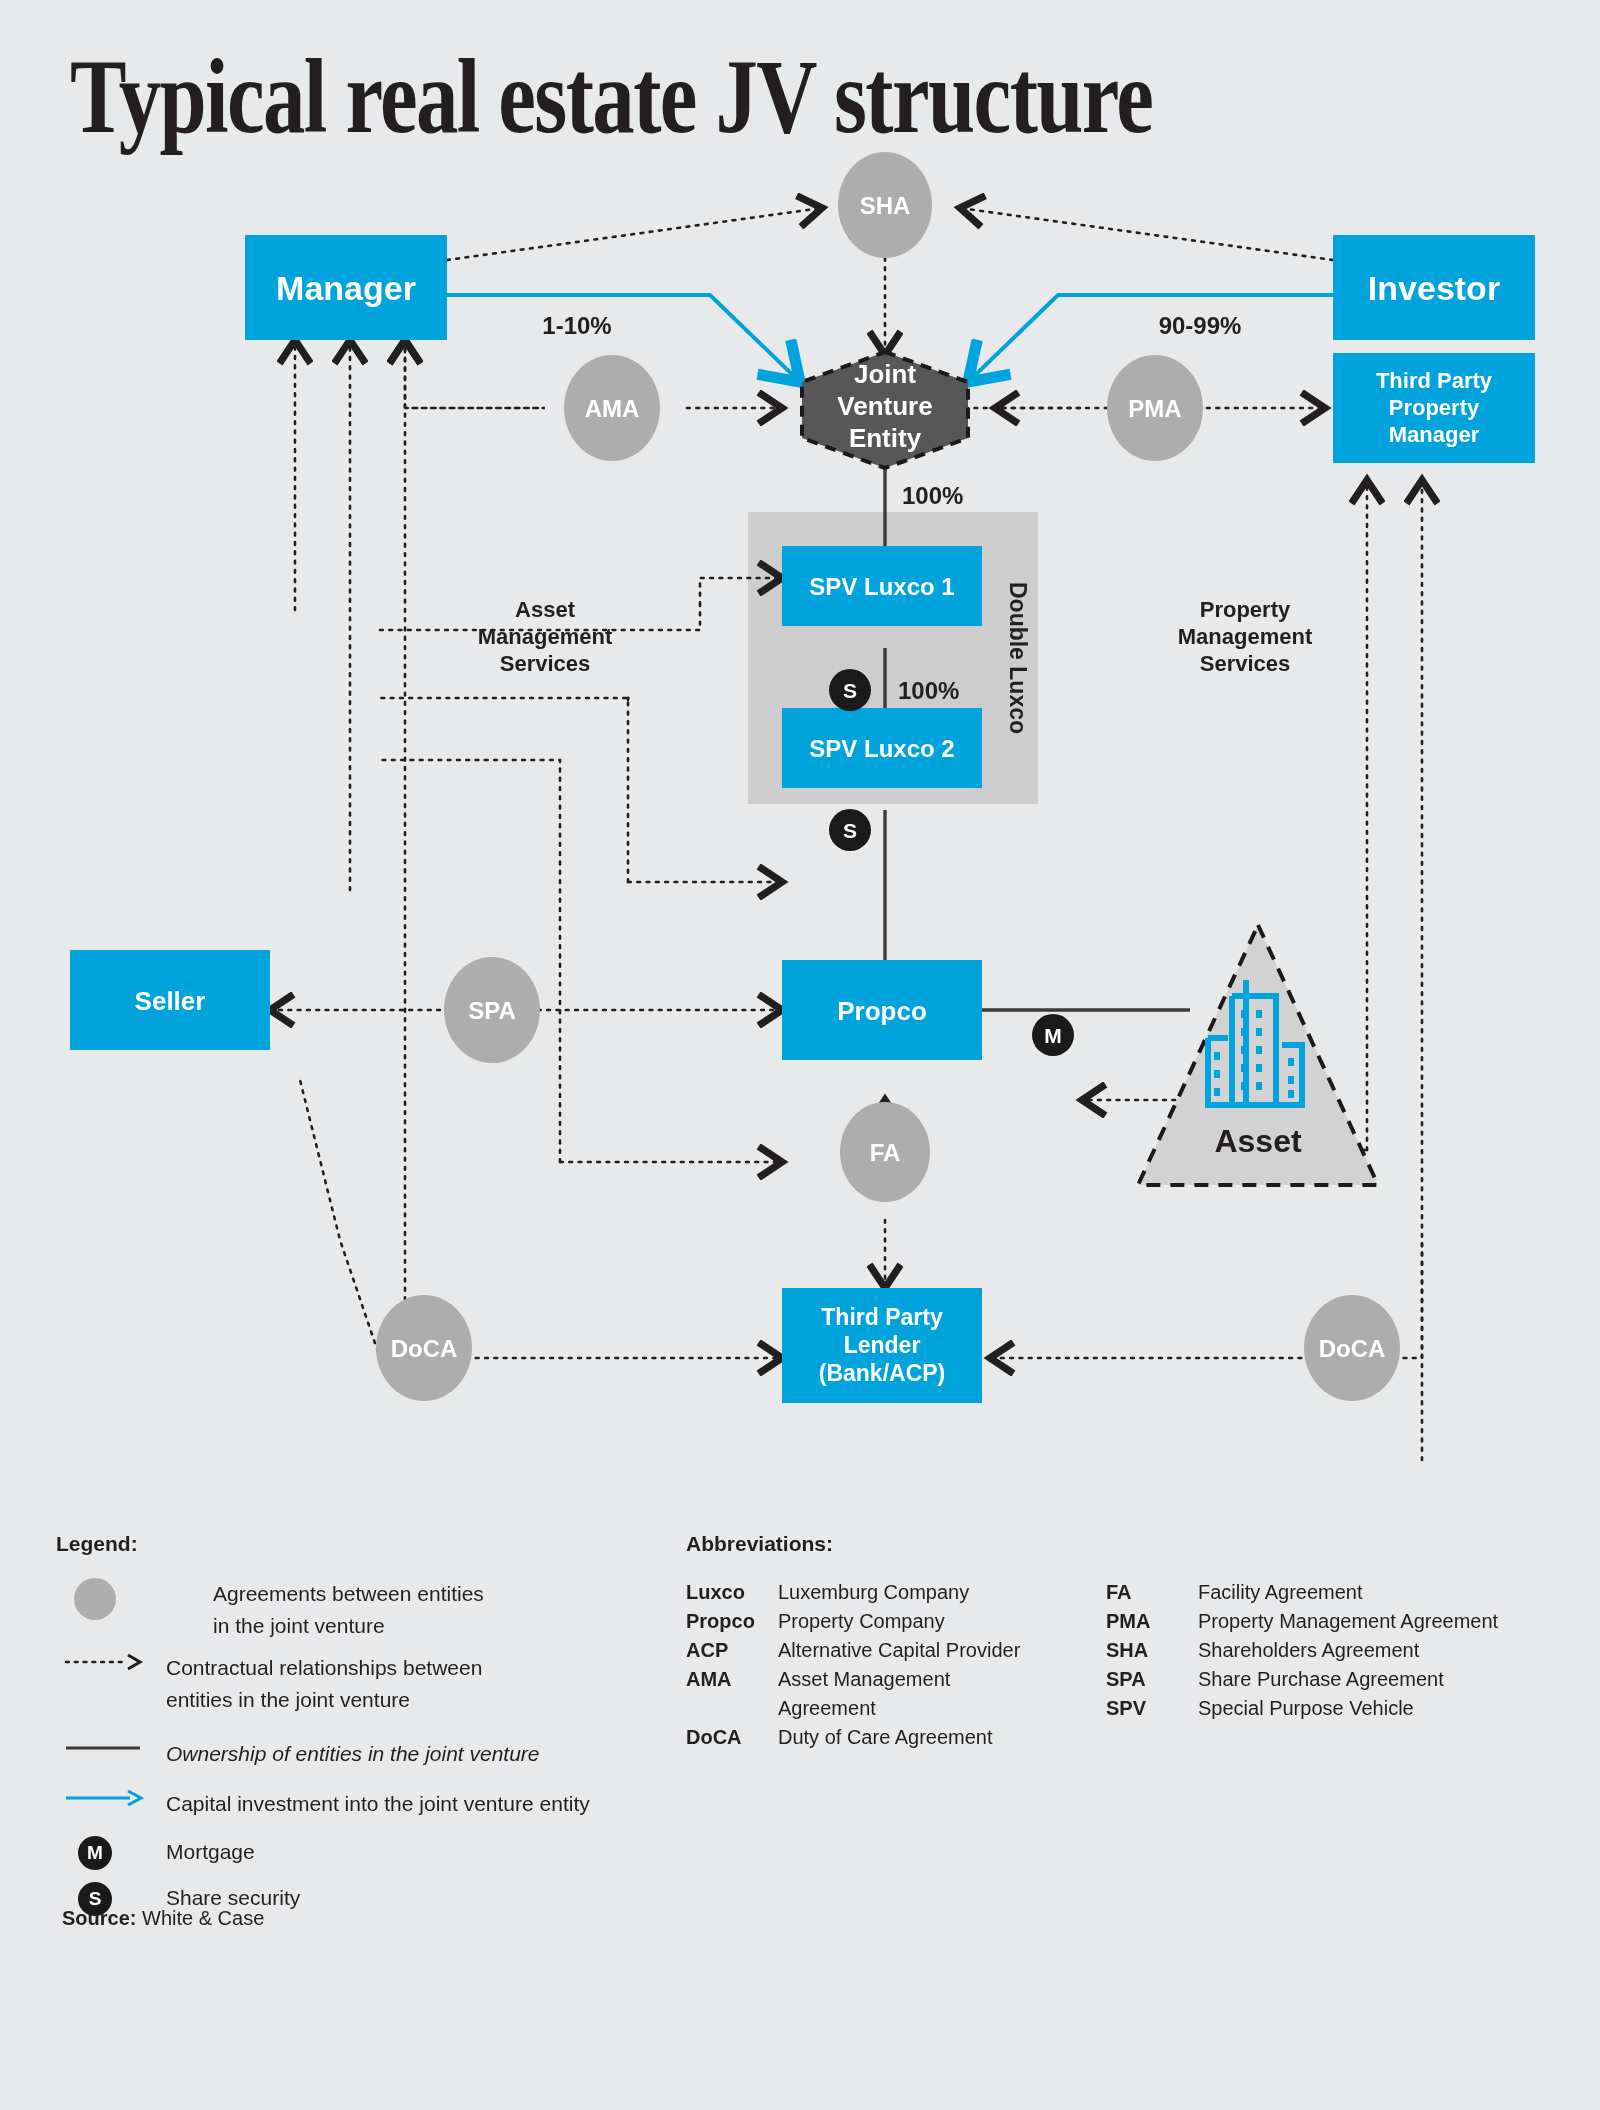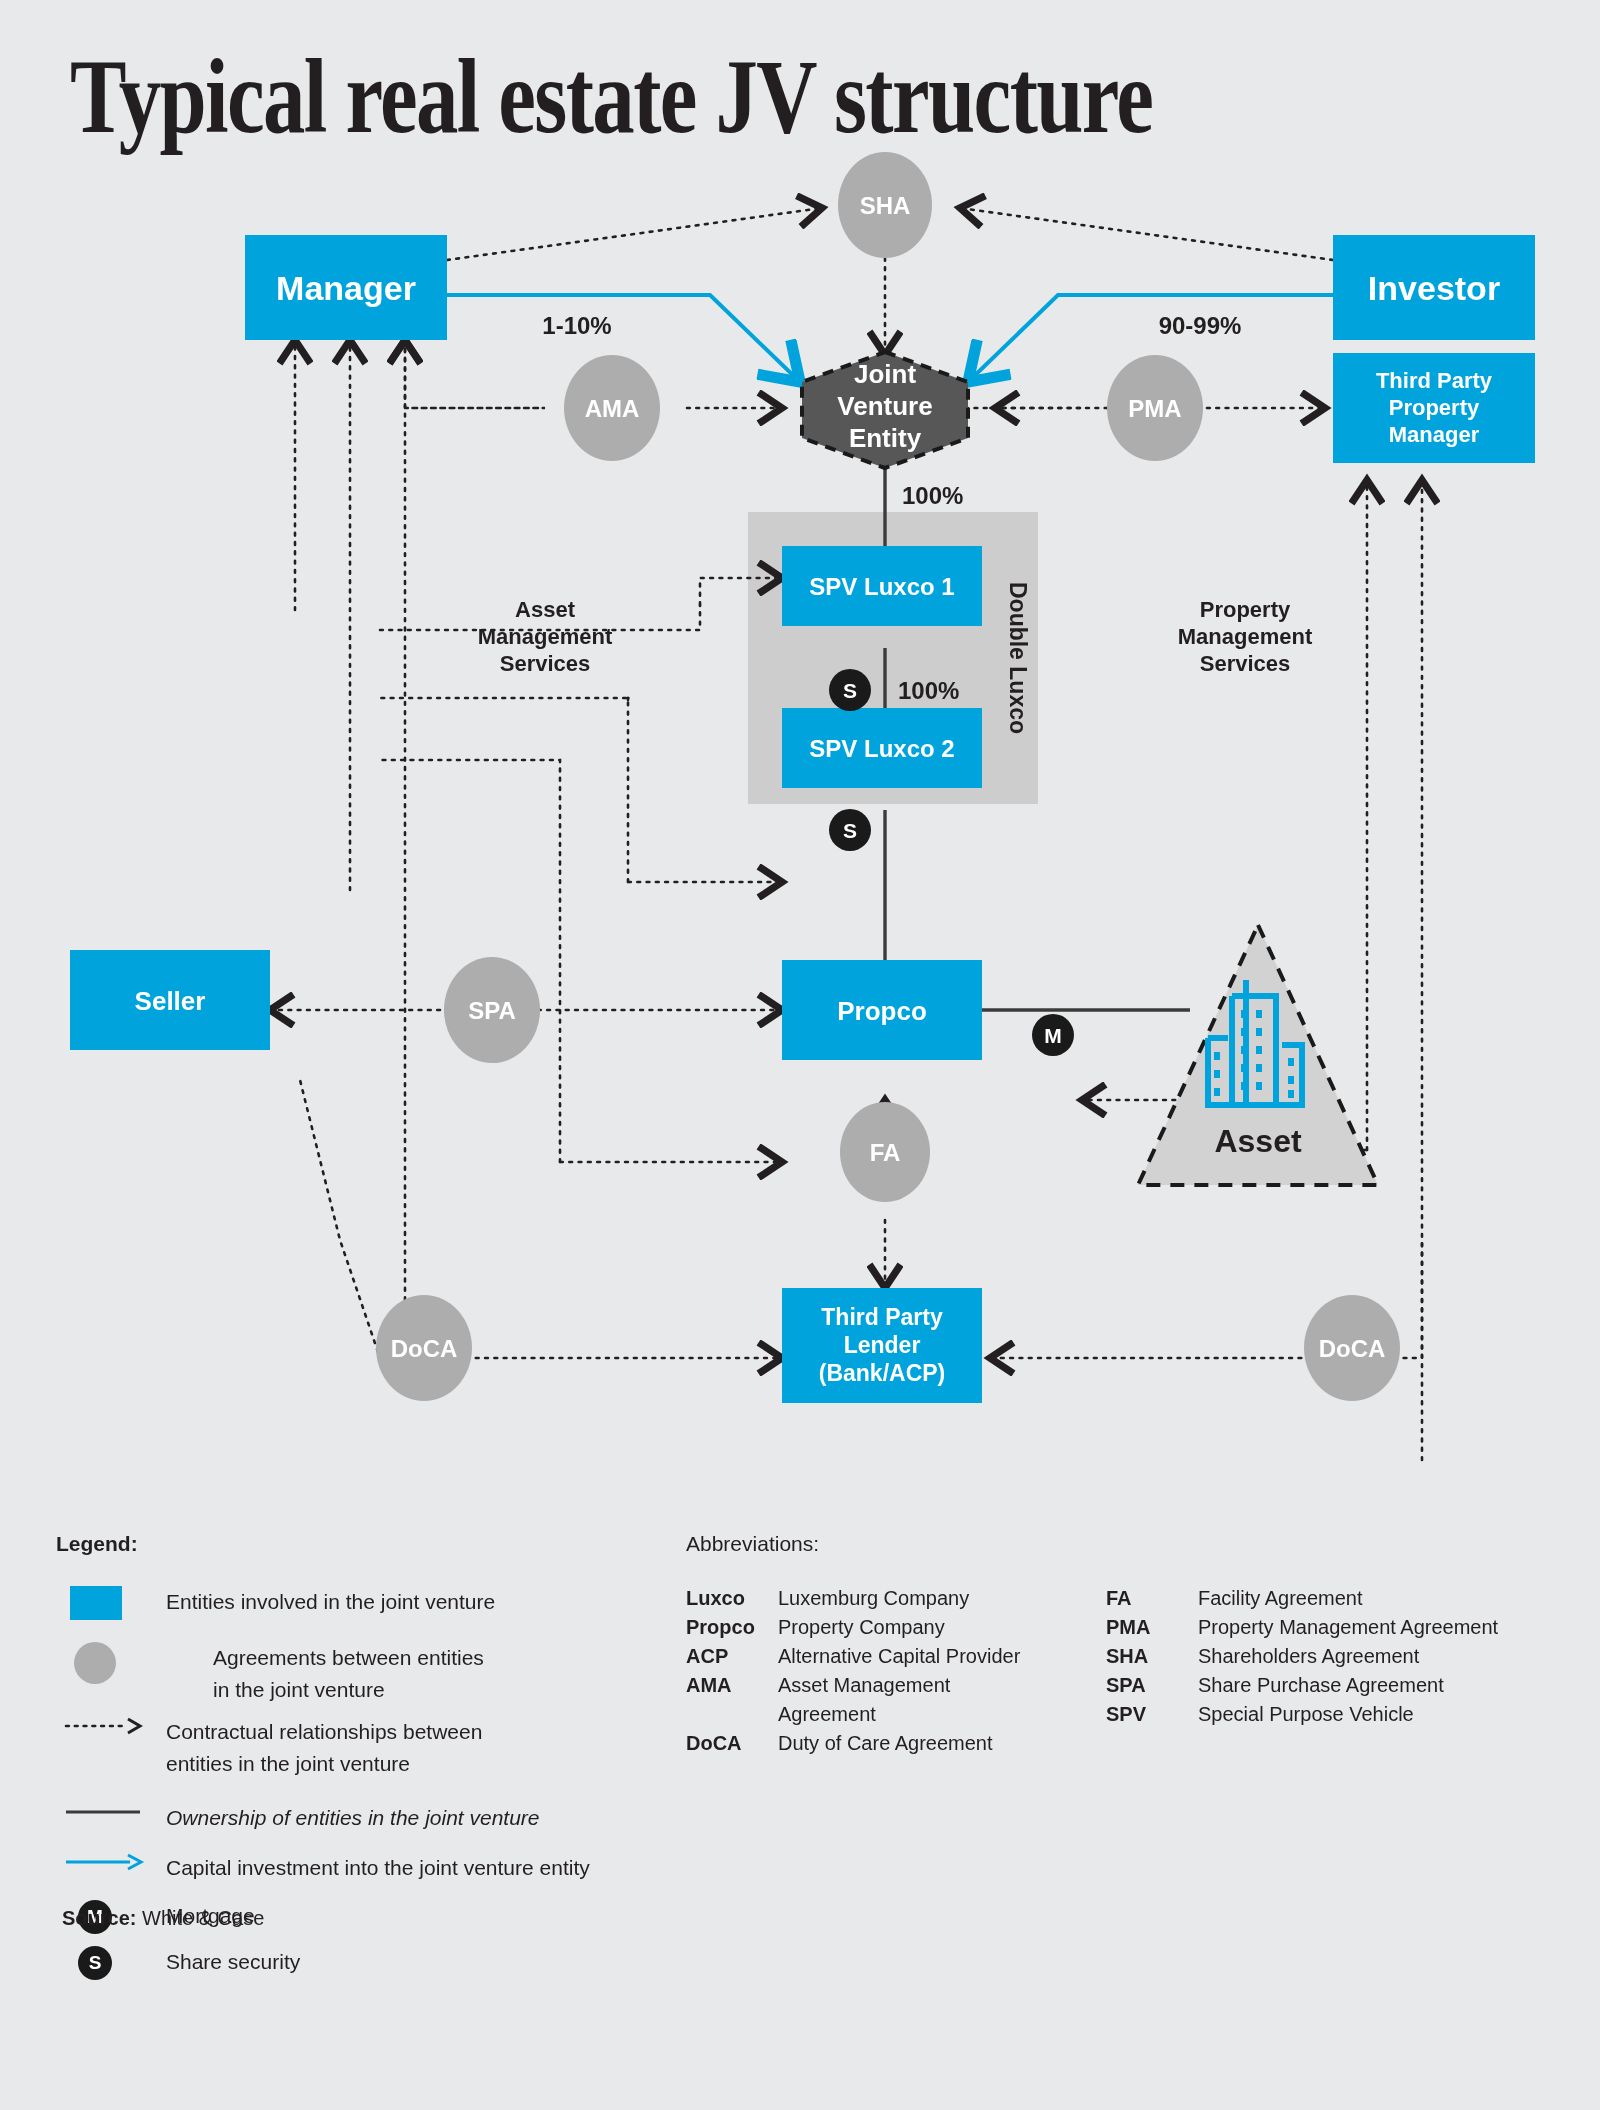--- a/index.html
+++ b/index.html
@@ -28,21 +28,21 @@
   .lg-title{font-size:21px;font-weight:700;}
   .lg-row{display:flex;align-items:flex-start;margin-bottom:0;}
   .lg-key{width:110px;flex:0 0 110px;display:flex;align-items:center;justify-content:flex-start;}
   .lg-txt{font-size:21px;line-height:32px;color:#231f20;}
 
   .swatch-box{width:52px;height:34px;background:#00a3dc;margin-left:14px;}
   .swatch-circle{width:42px;height:42px;border-radius:50%;background:#adadad;margin-left:18px;}
   .badge{width:34px;height:34px;border-radius:50%;background:#1a1a1a;color:#fff;
          font-size:19px;font-weight:700;display:flex;align-items:center;justify-content:center;margin-left:22px;}
 
-  .abbr-title{font-size:21px;font-weight:400;margin-bottom:28px;}
+  .abbr-title{font-size:21px;font-weight:700;margin-bottom:22px;}
   .abbr-row{display:flex;font-size:20px;line-height:29px;}
   .abbr-k{width:92px;flex:0 0 92px;font-weight:700;}
   .abbr-v{flex:1;}
   .source{position:absolute;left:62px;top:1907px;font-size:20px;}
   .source b{font-weight:700;}
   svg text{font-family:"Liberation Sans", sans-serif;}
 </style>
 </head>
 <body>
 
@@ -258,26 +258,20 @@
   <text x="1245" y="477" font-size="22" font-weight="700" fill="#231f20" text-anchor="middle">Property</text>
   <text x="1245" y="504" font-size="22" font-weight="700" fill="#231f20" text-anchor="middle">Management</text>
   <text x="1245" y="531" font-size="22" font-weight="700" fill="#231f20" text-anchor="middle">Services</text>
 </svg>
 
 <div id="legendwrap">
 
   <div style="position:absolute;left:56px;top:32px;width:560px;">
     <div class="lg-title">Legend:</div>
 
-    <div class="lg-row" style="margin-top:30px;">
-      <div class="lg-key">
-          <span class="swatch-box"></span>
-        </div>
-      <div class="lg-txt">Entities involved in the joint venture</div>
-    </div>
 
     <div class="lg-row" style="margin-top:22px;gap:47px;">
       <div class="lg-key">
           <span class="swatch-circle"></span>
         </div>
       <div>
         <div class="lg-txt">Agreements between entities</div>
         <div class="lg-txt">in the joint venture</div>
       </div>
     </div>

